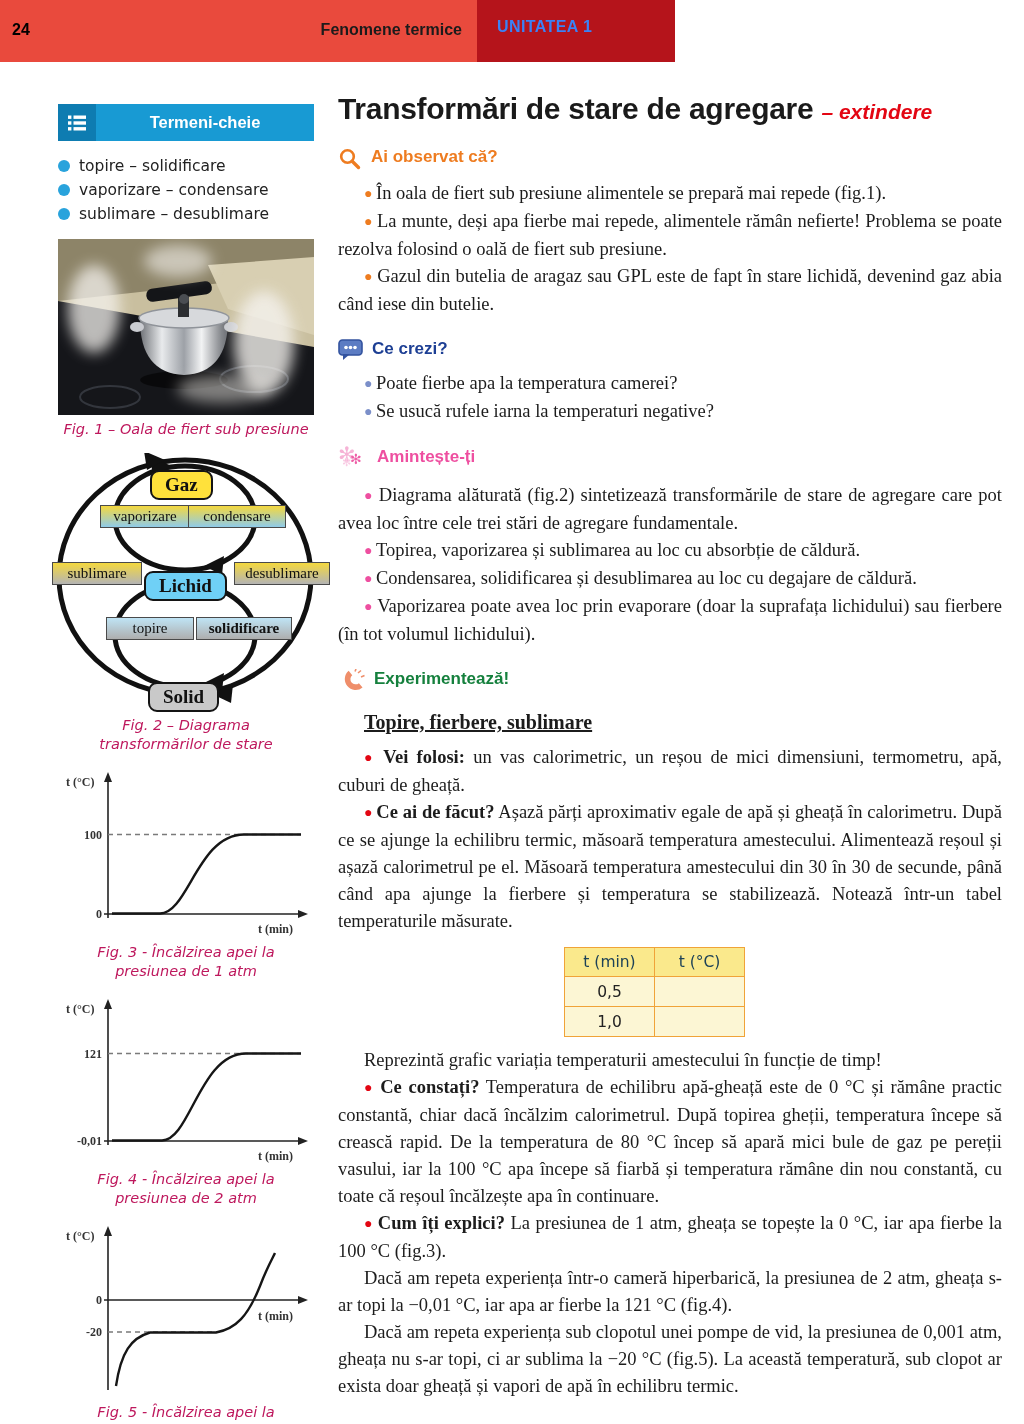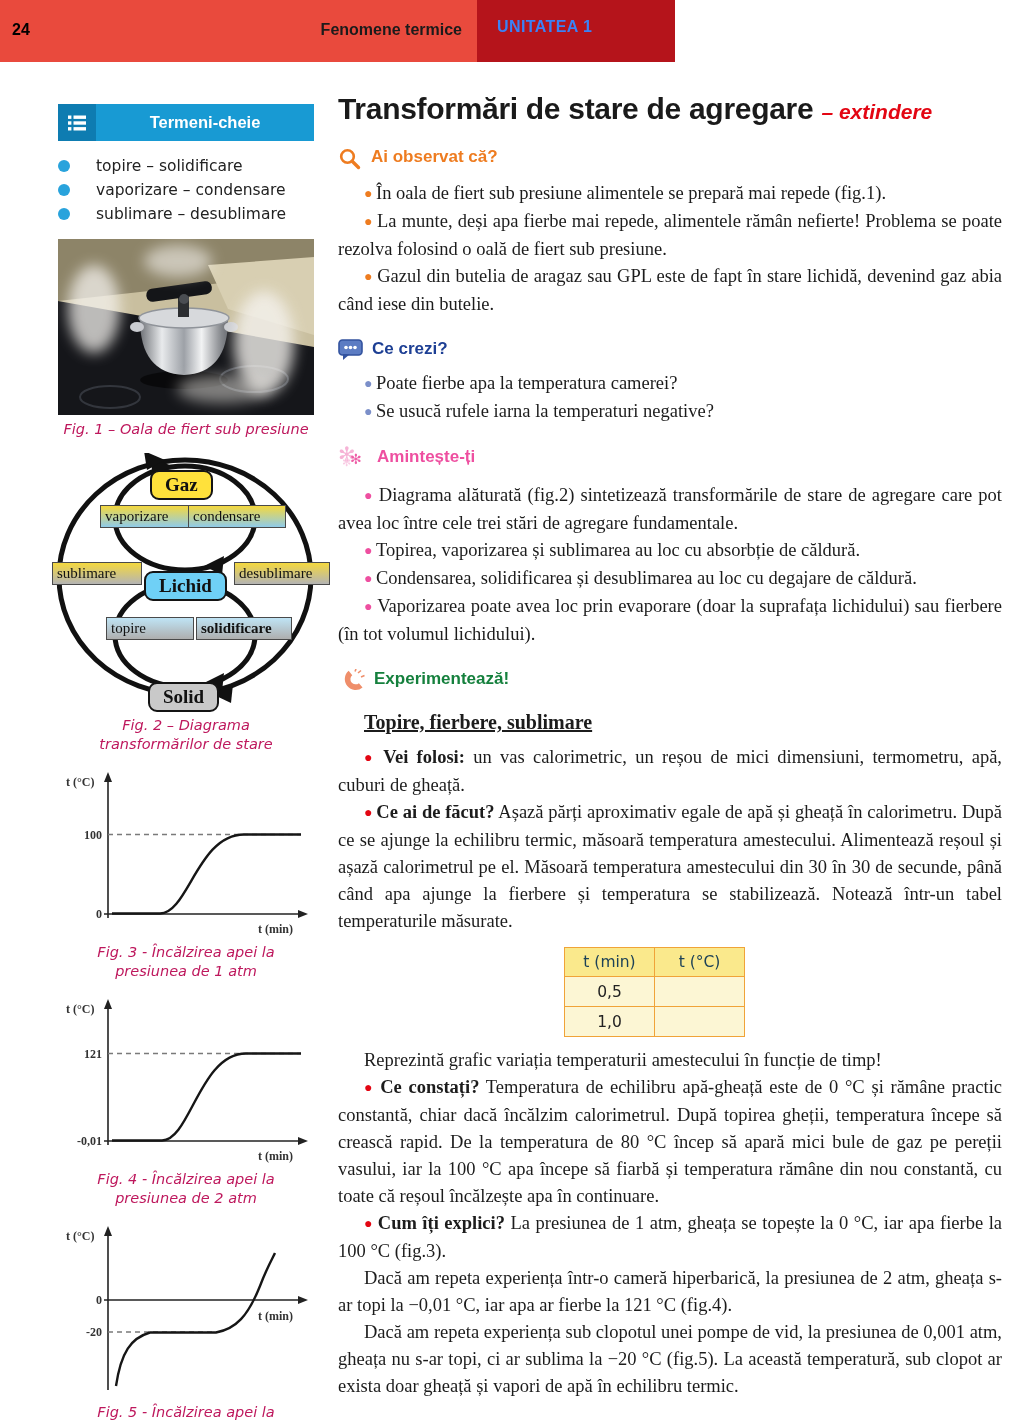--- a/index.html
+++ b/index.html
@@ -18,33 +18,33 @@
   
   .sidebar{position:absolute;left:58px;top:104px;width:256px;}
   .main{position:absolute;left:338px;top:92px;width:664px;}
 
   
   .kt-box{display:flex;align-items:stretch;height:37px;background:#189ad3;}
   .kt-icon{width:38px;background:#0e7cb1;display:flex;align-items:center;justify-content:center;flex:none;}
   .kt-title{flex:1;display:flex;align-items:center;justify-content:center;
             font:700 16.5px "Liberation Sans",sans-serif;color:#ffffff;}
   .kt-list{list-style:none;margin:13px 0 0 0;padding:0;}
-  .kt-list li{display:flex;align-items:center;gap:26px;font:15.5px "DejaVu Sans",sans-serif;
+  .kt-list li{display:flex;align-items:center;gap:9px;font:15.5px "DejaVu Sans",sans-serif;
               color:#222;line-height:24px;}
   .kt-dot{width:12px;height:12px;border-radius:50%;background:#29a3dc;flex:none;}
 
   
   .photo{margin-top:13px;width:256px;height:176px;display:block;}
   .caption{margin-top:5px;text-align:center;font:italic 14.5px "DejaVu Sans",sans-serif;
            color:#be185d;line-height:19px;}
 
   
   .diagram{position:relative;width:268px;height:258px;margin:14px 0 0 -6px;}
   .diagram svg{position:absolute;left:0;top:0;}
-  .dg-lbl{position:absolute;z-index:2;border:1px solid #4a4a4a;
+  .dg-lbl{position:absolute;z-index:2;border:1px solid #4a4a4a;text-align:center;
           font:15px "Liberation Serif",serif;color:#111;padding:2px 4px;}
   .g-yb{background:linear-gradient(#f4d83e,#8fcbe9);}
   .g-yg{background:linear-gradient(#f4d83e,#b4b4b4);}
   .g-bg{background:linear-gradient(#bfe4f5,#aeaeae);}
   .dg-state{position:absolute;z-index:3;border:2.5px solid #141414;border-radius:9px;
             font:700 19px "Liberation Serif",serif;color:#111;padding:2px 13px;text-align:center;margin-top:17px;}
   .s-gas{background:#ffe13b;left:98px;top:0;}
   .s-liq{background:#6fd0f6;left:92px;top:101px;}
   .s-sol{background:#c9c9c9;left:96px;top:212px;}
   .p-vap{left:48px;top:52px;width:80px;}

